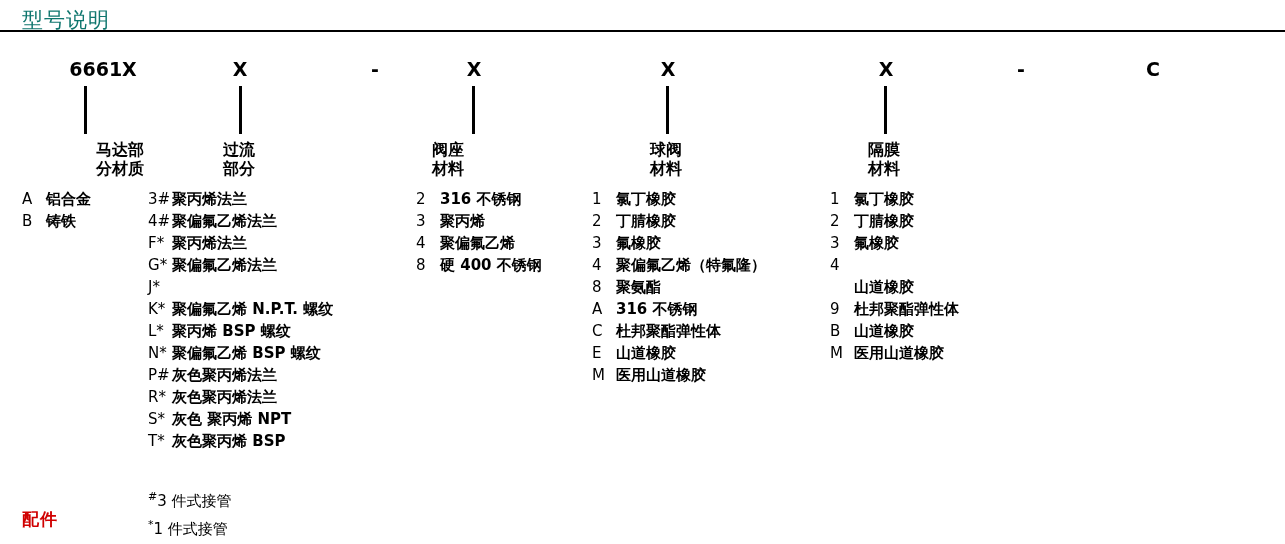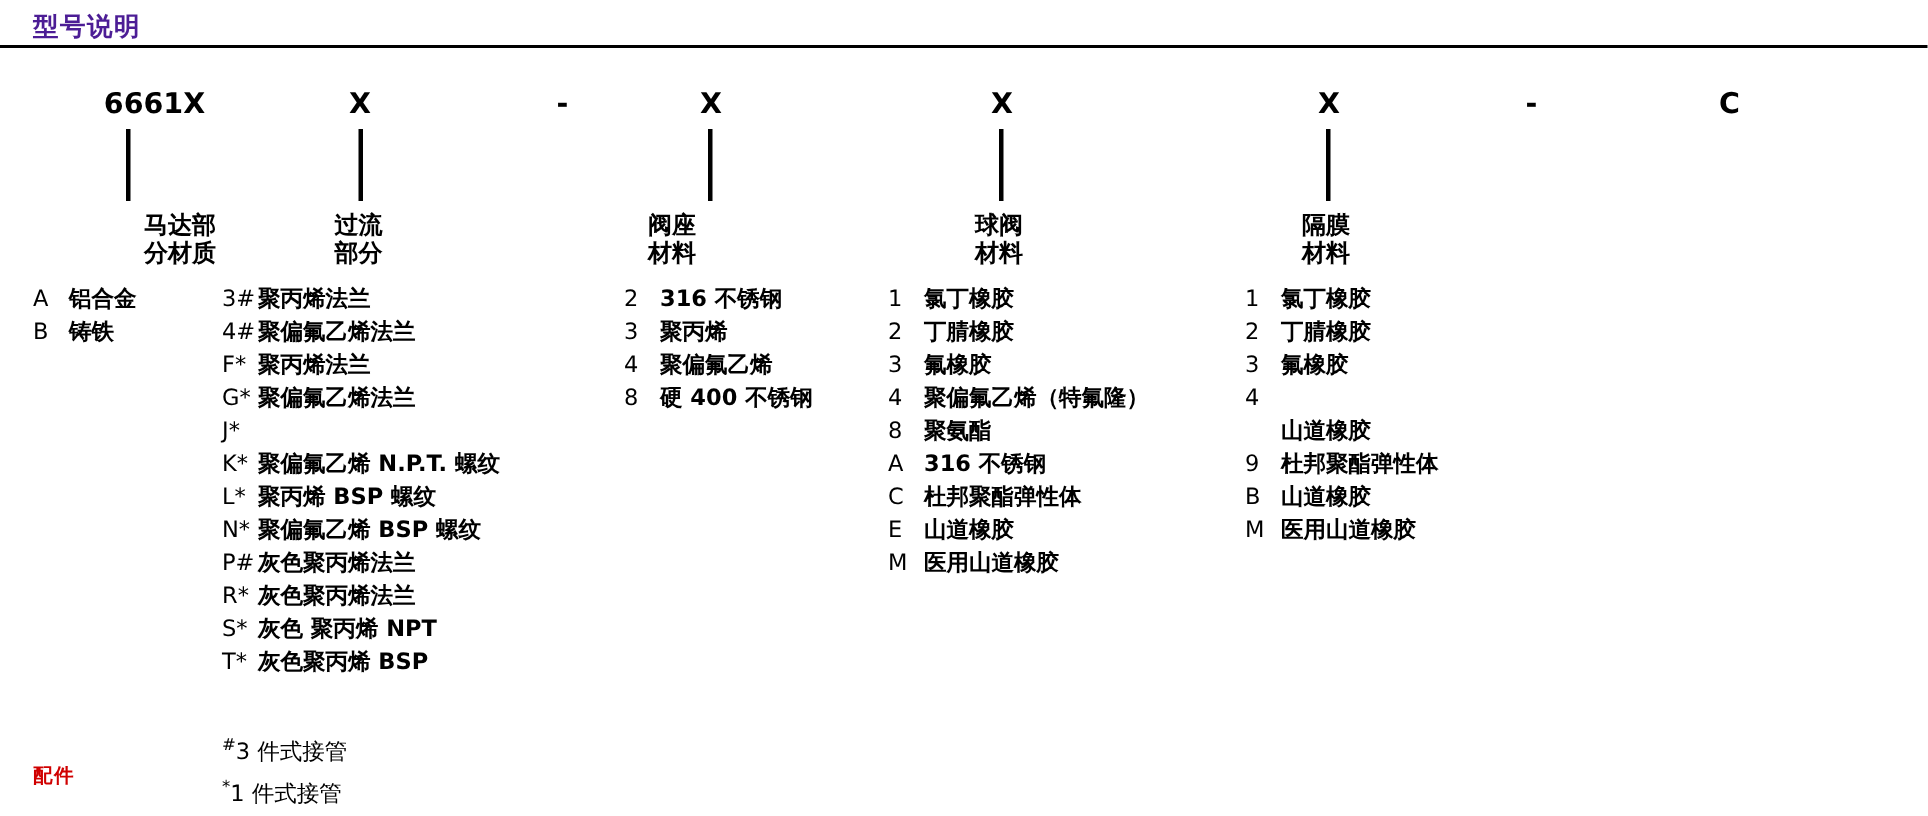--- a/index.html
+++ b/index.html
@@ -6,29 +6,29 @@
   body{
     width:1285px;height:544px;
     background:#ffffff;
     font-family:"DejaVu Sans","Liberation Sans",sans-serif;
     color:#000;
     position:relative;
     overflow:hidden;
   }
   .title{
     position:absolute;left:22px;top:6px;
-    color:#4c1d95;font-weight:bold;font-size:17px;
+    color:#0f766e;font-weight:normal;font-size:21px;
     letter-spacing:1px;
   }
   .rule{
     position:absolute;left:0;top:30px;width:1285px;height:2px;background:#000;
   }
   .accessory{
     position:absolute;left:22px;top:508px;
-    color:#d00000;font-weight:bold;font-size:13px;
+    color:#d00000;font-weight:bold;font-size:17px;
     letter-spacing:1px;
   }
   .code{
     position:absolute;font-weight:bold;font-size:19px;
     text-align:center;
   }
   .stem{
     position:absolute;width:3px;background:#000;
   }
   .grp-head{

